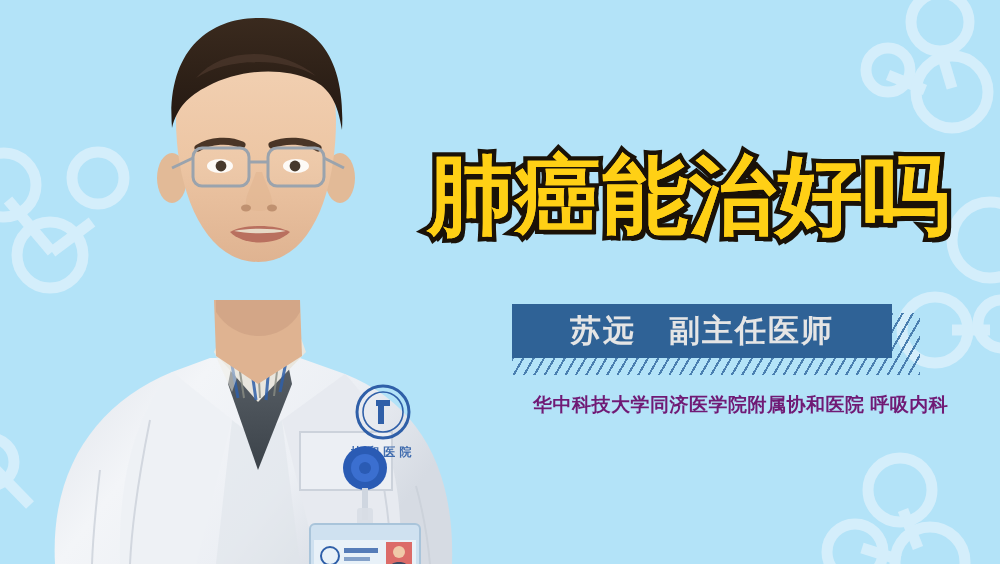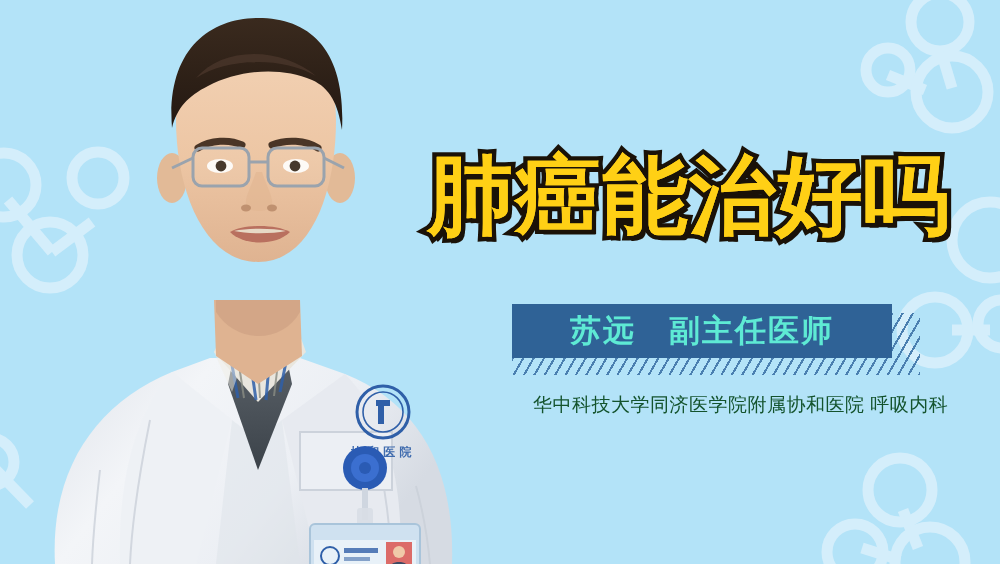--- a/index.html
+++ b/index.html
@@ -43,29 +43,29 @@
       #4a7fb0 0px, #4a7fb0 2px,
       rgba(0,0,0,0) 2px, rgba(0,0,0,0) 9px);
   }
   .banner {
     position:absolute; left:512px; top:304px;
     width:380px; height:54px;
     background:#2f6296;
     display:flex; align-items:center; justify-content:center;
   }
   .banner-text {
-    color:#5eead4; font-size:31px; font-weight:bold;
+    color:#e5e5e5; font-size:31px; font-weight:bold;
     letter-spacing:2px; white-space:nowrap;
   }
 
   
   .subtitle {
     position:absolute; left:533px; top:392px;
-    font-size:19px; color:#14532d; letter-spacing:0.5px;
-    white-space:nowrap; font-weight:400;
+    font-size:19px; color:#701a75; letter-spacing:0.5px;
+    white-space:nowrap; font-weight:700;
   }
 </style>
 </head>
 <body>
 
 <div id="stage">
 
   <svg class="molecules" viewBox="0 0 1000 564" width="1000" height="564">
     <g stroke="#d4eefb" fill="none" stroke-width="11">
 

